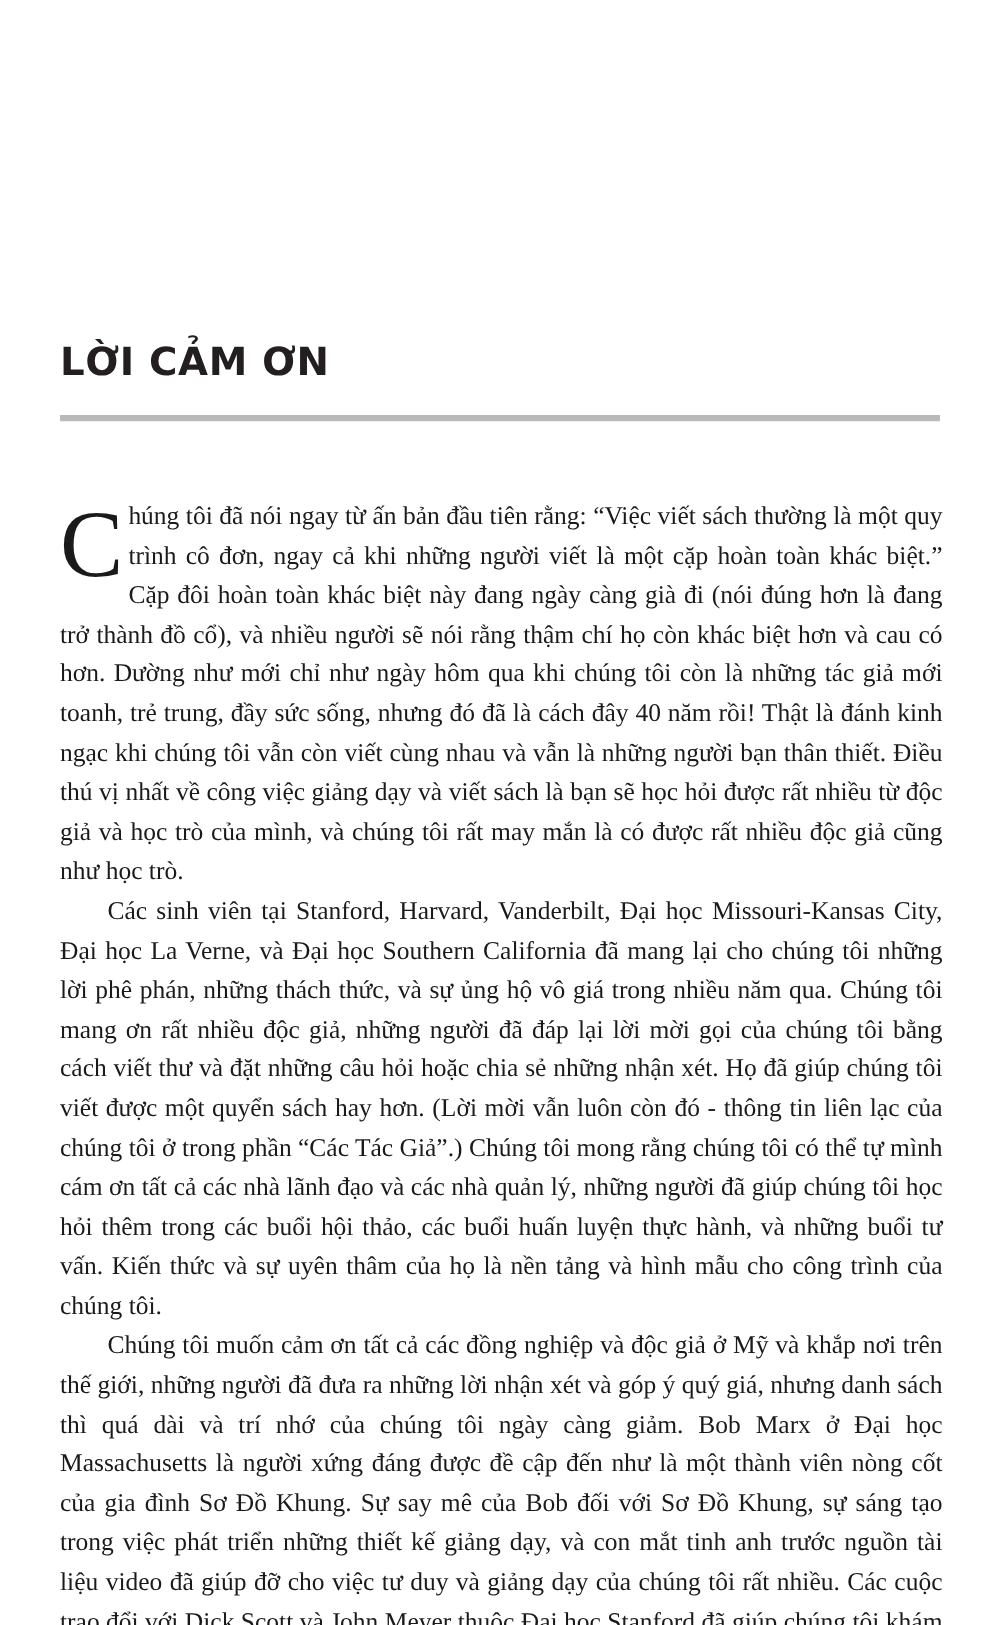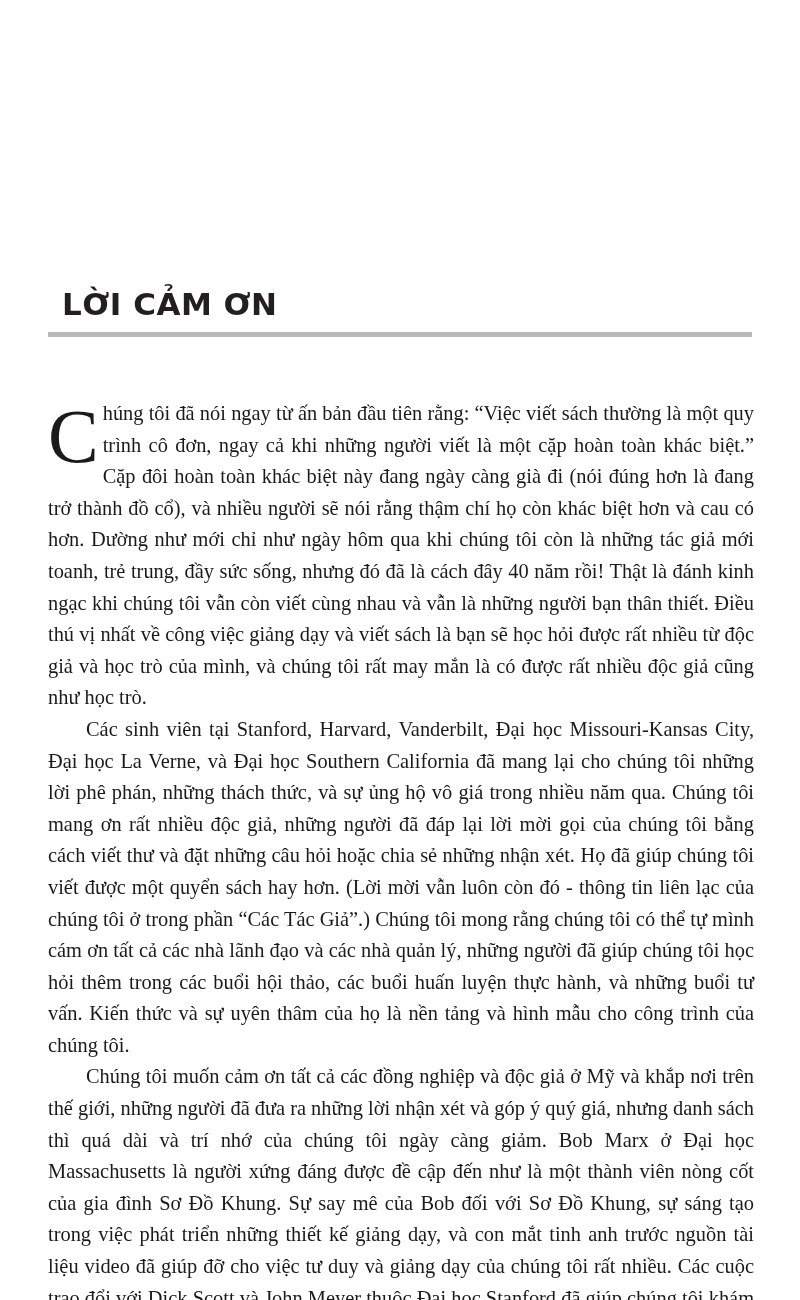--- a/index.html
+++ b/index.html
@@ -23,21 +23,21 @@
   }
   .page-title {
     position: absolute;
     left: 48px;
     top: 272px;
     font-family: "DejaVu Sans", sans-serif;
     font-weight: bold;
     font-size: 31px;
     letter-spacing: 0.5px;
     color: #231f20;
-    margin: 14px;
+    margin: 0;
   }
   .title-rule {
     position: absolute;
     left: 48px;
     top: 332px;
     width: 704px;
     height: 5px;
     background: #b9b9b9;
   }
   .body-text {

